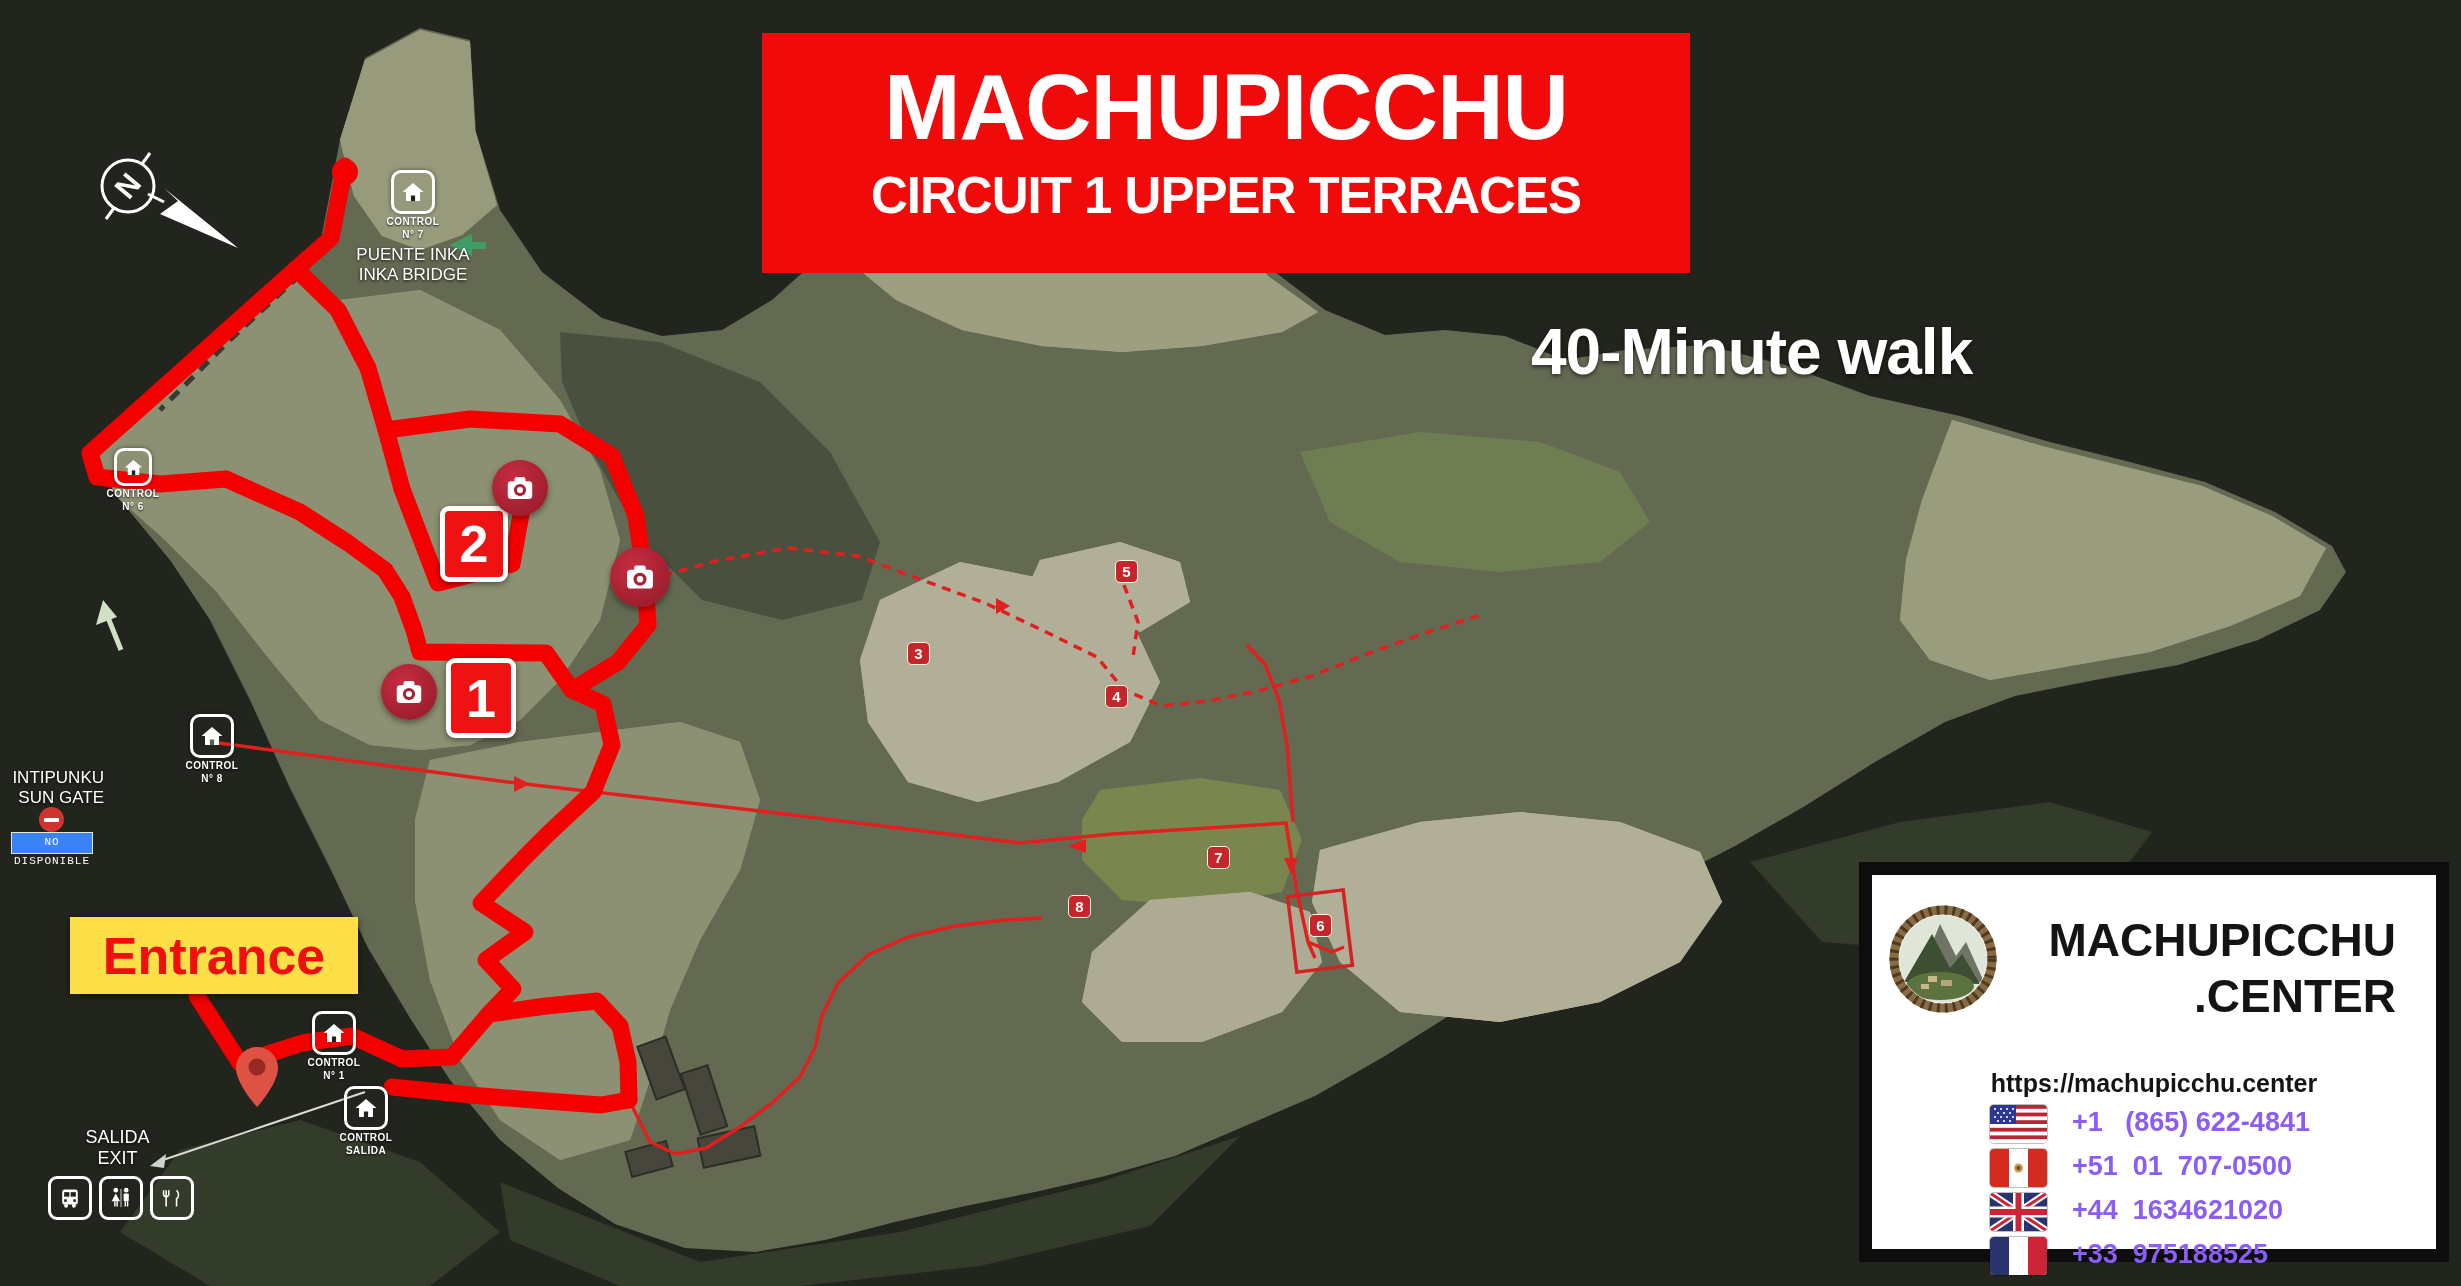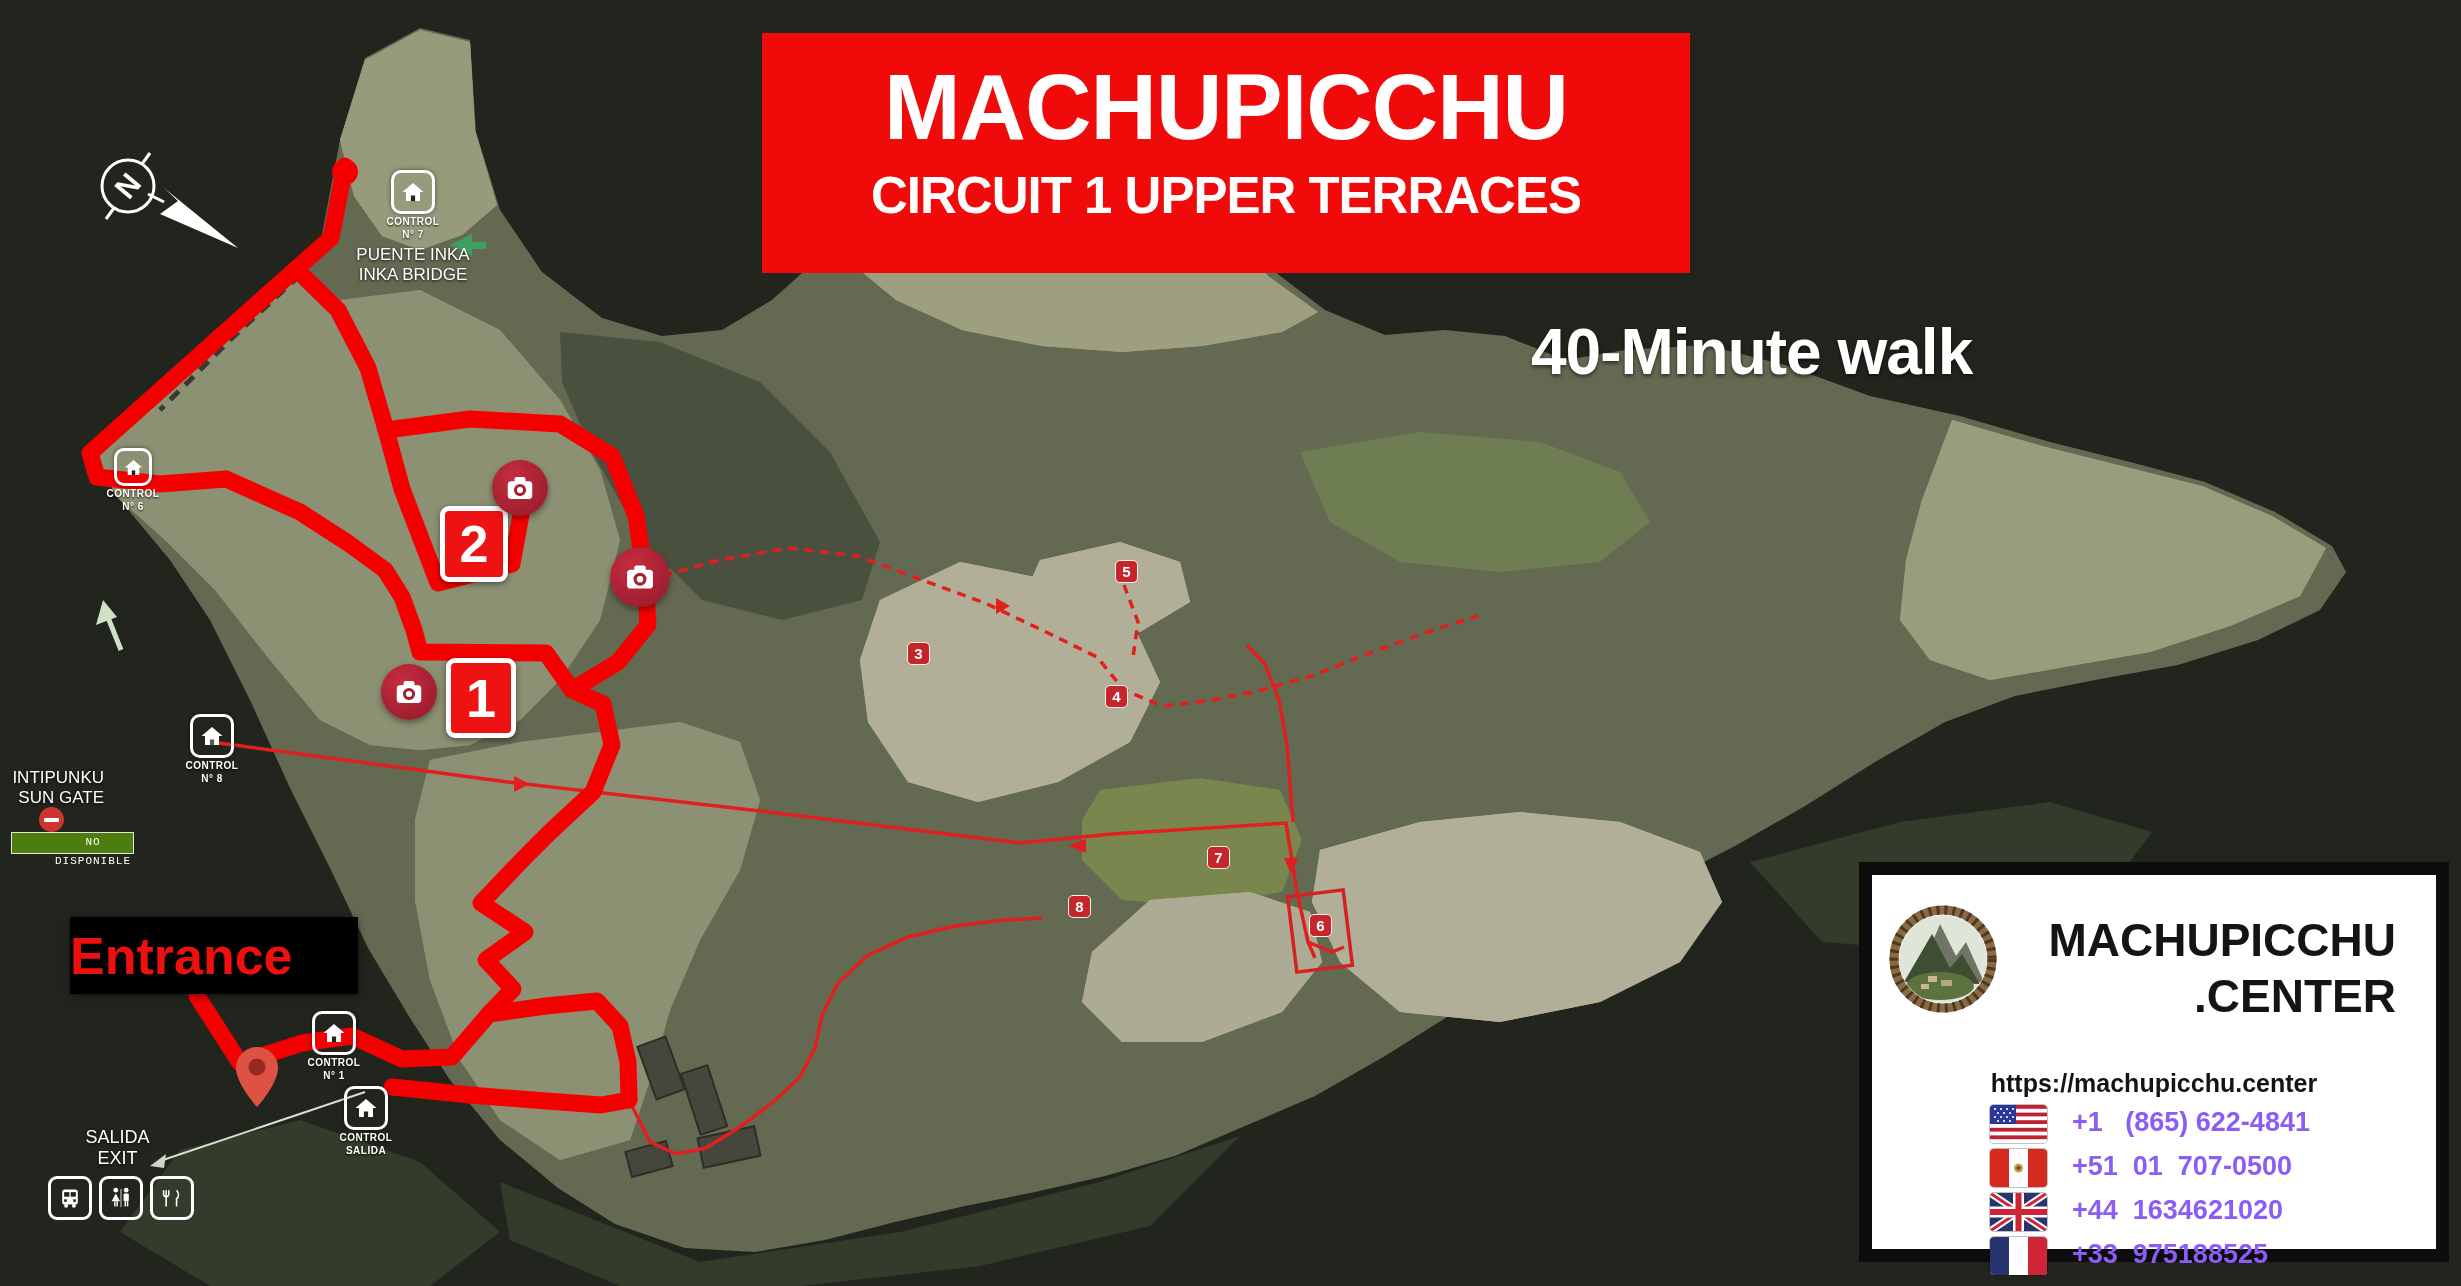--- a/index.html
+++ b/index.html
@@ -28,26 +28,26 @@
   .bignum{background:#ee1212;border:5px solid #fff;border-radius:9px;
           color:#fff;font-weight:bold;display:flex;align-items:center;
           justify-content:center;box-shadow:0 2px 6px rgba(0,0,0,.45);}
   .smallnum{width:21px;height:21px;background:#c5252b;border:1.8px solid #fdf6e6;
             border-radius:5px;color:#fff;font-weight:bold;font-size:15px;
             display:flex;align-items:center;justify-content:center;}
   .cam{border-radius:50%;background:radial-gradient(circle at 38% 32%,#c62c41,#9c1e2d 78%);
        display:flex;align-items:center;justify-content:center;
        box-shadow:0 3px 6px rgba(0,0,0,.4);}
   
-  .entrancebox{background:#000000;display:flex;align-items:center;justify-content:flex-start;
+  .entrancebox{background:#fde047;display:flex;align-items:center;justify-content:center;
                box-shadow:0 2px 8px rgba(0,0,0,.5);}
   .entrancebox span{color:#ee0f0f;font-weight:bold;font-size:52px;}
-  .nobadge{background:#4d7c0f;border:1.5px solid #e8e4da;color:#fff;
+  .nobadge{background:#3b82f6;border:1.5px solid #e8e4da;color:#fff;
            font-size:11px;letter-spacing:1px;text-align:center;line-height:19px;
-           font-family:"Liberation Mono",monospace;padding-left:41px;}
+           font-family:"Liberation Mono",monospace;}
   .noentry{width:25px;height:25px;border-radius:50%;background:#cf3530;position:relative;}
   .noentry::after{content:"";position:absolute;left:5px;top:10.5px;width:15px;height:4px;
                   background:#fff;border-radius:1px;}
   
   .sq{width:38px;height:38px;border:3px solid #fff;border-radius:9px;
       display:flex;align-items:center;justify-content:center;}
   
   .card{background:#0d0d0d;}
   .card .inner{position:absolute;left:13px;top:13px;width:564px;height:374px;background:#fff;}
   .brandline{position:absolute;right:40px;color:#141414;font-weight:bold;

